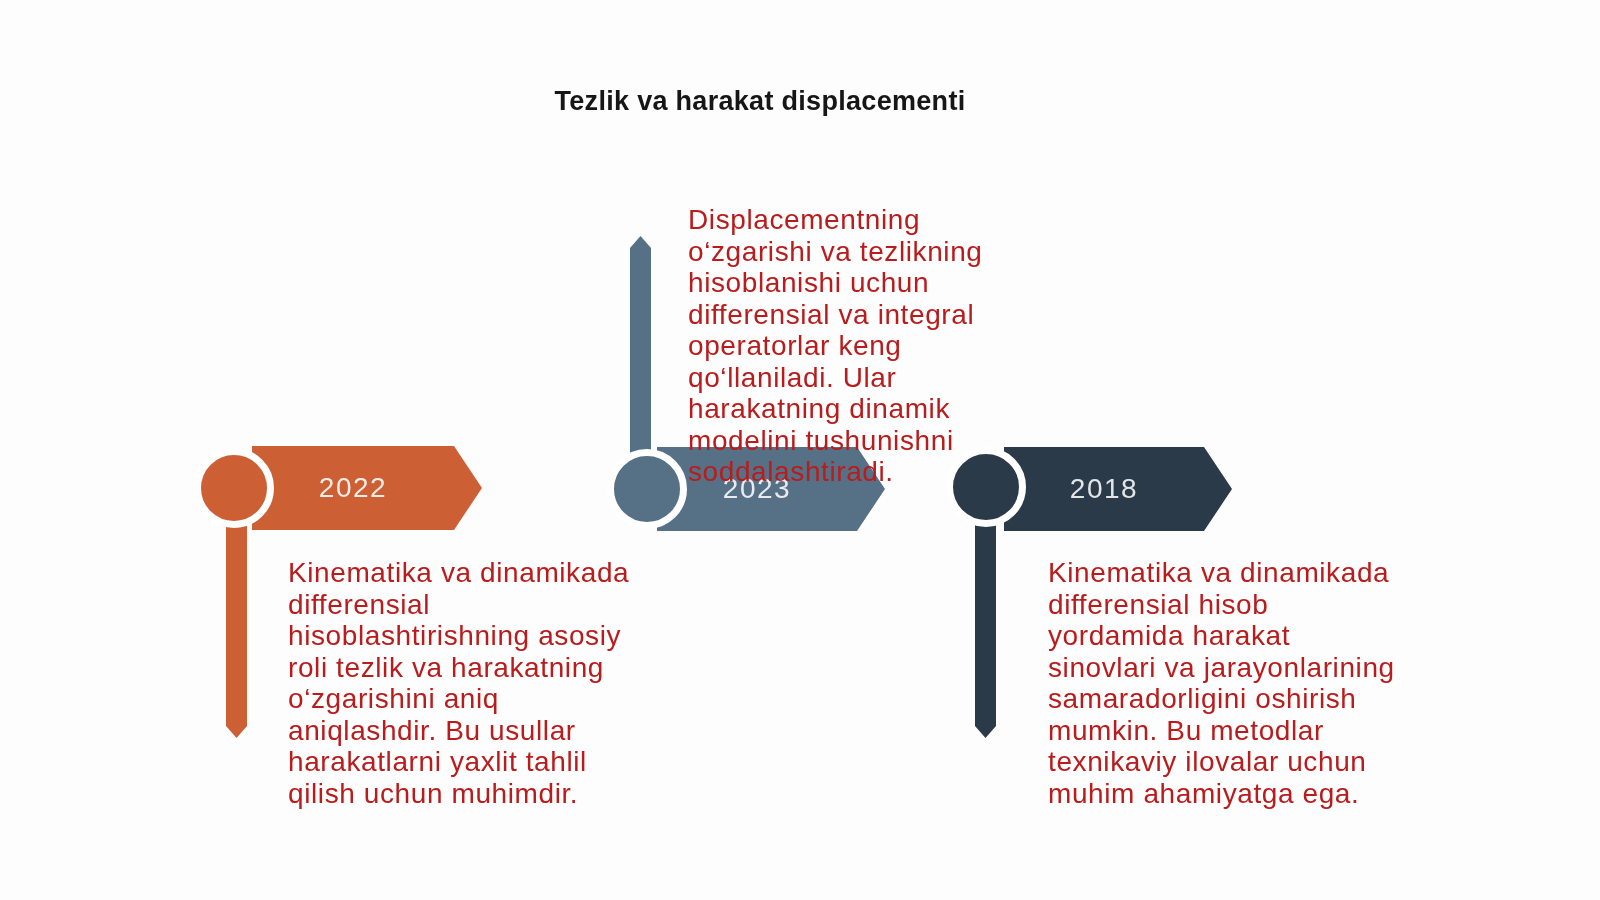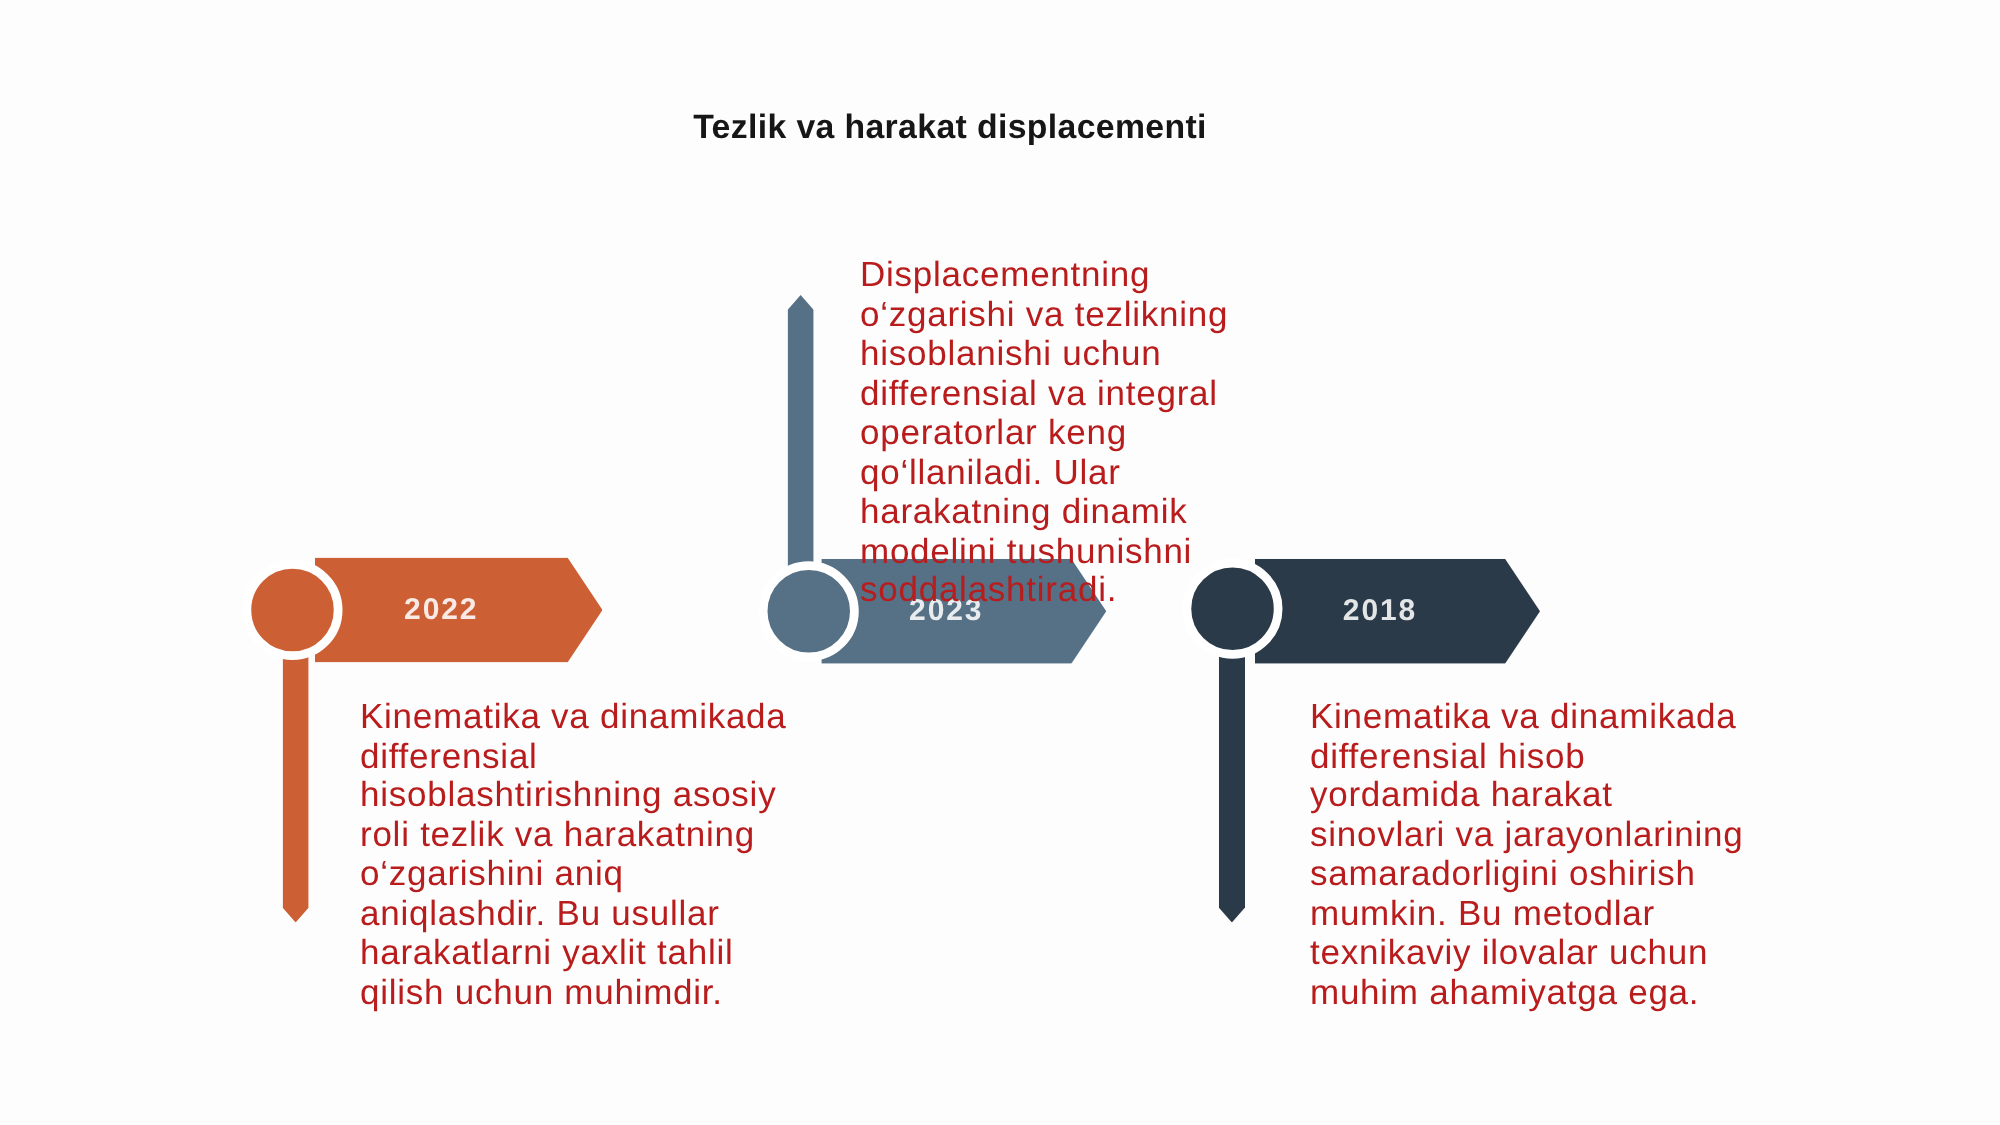--- a/index.html
+++ b/index.html
@@ -37,22 +37,22 @@
     position: absolute;
     height: 84px;
     z-index: 2;
     clip-path: polygon(0 0, calc(100% - 28px) 0, 100% 50%, calc(100% - 28px) 100%, 0 100%);
     display: flex;
     align-items: center;
     justify-content: center;
   }
   .year {
     padding-right: 28px;
-    font-size: 24px;
-    font-weight: 700;
+    font-size: 28px;
+    font-weight: 400;
     letter-spacing: 1.5px;
     color: rgba(255,255,255,0.87);
   }
   
   .node {
     position: absolute;
     width: 66px;
     height: 66px;
     border: 7px solid #ffffff;
     border-radius: 50%;

